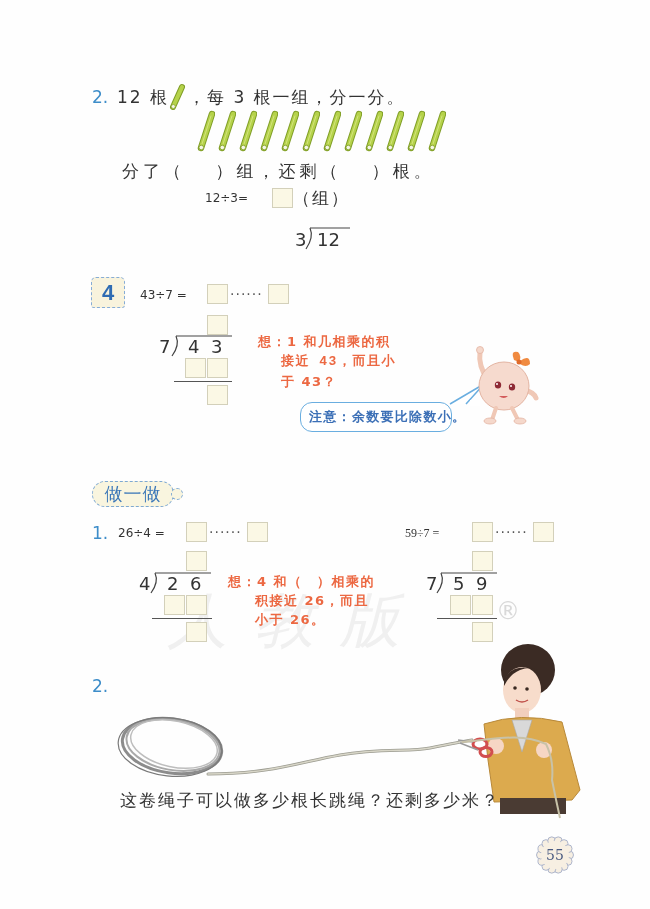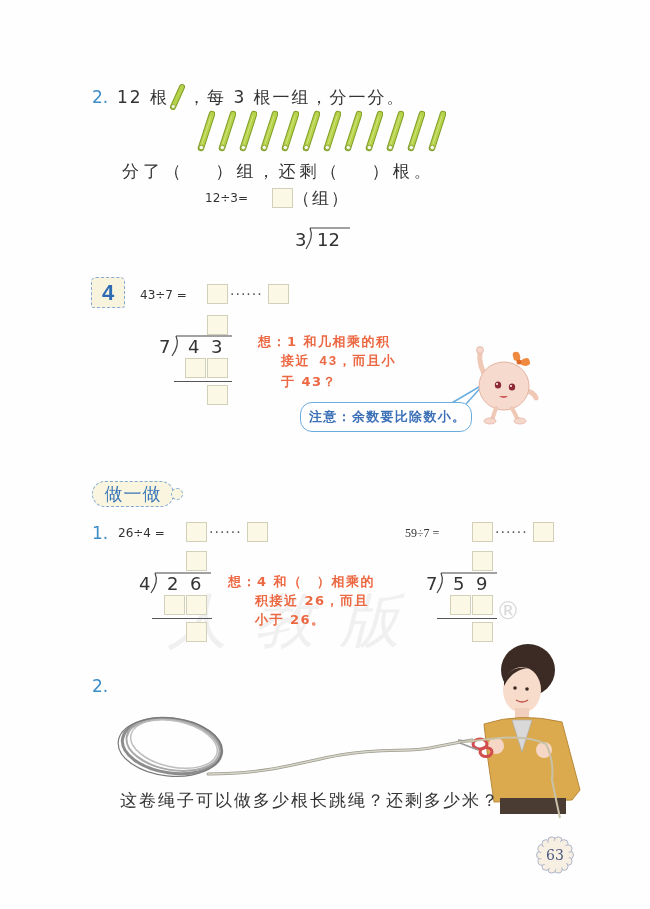--- a/index.html
+++ b/index.html
@@ -37,21 +37,21 @@
       position: absolute; left: 92px; top: 481px; width: 82px; height: 26px; box-sizing: border-box;
       background: #f9f5df; border: 1px dashed #7fa9d2; border-radius: 13px;
       text-align: center;
     }
     .practice-badge span { font-size: 18px; line-height: 24px; color: #3b77b8; letter-spacing: 1px; }
     .practice-knob {
       position: absolute; left: 171px; top: 488px; width: 12px; height: 12px; box-sizing: border-box;
       background: #f9f5df; border: 1px dashed #7fa9d2; border-radius: 50%;
     }
     .bubble {
-      position: absolute; left: 300px; top: 402px; width: 172px; height: 30px; box-sizing: border-box;
+      position: absolute; left: 300px; top: 402px; width: 152px; height: 30px; box-sizing: border-box;
       border: 1.5px solid #6aaee0; border-radius: 12px; background: #ffffff;
     }
     .bubble span {
       position: absolute; left: 8px; top: 5px; font-size: 13px; line-height: 18px;
       color: #3b6fb6; letter-spacing: 1.3px; white-space: nowrap; font-weight: bold;
     }
     .page-num {
       position: absolute; left: 536px; top: 836px; width: 38px; height: 38px;
     }
     .page-num span {
@@ -316,16 +316,16 @@
           <circle cx="4.50" cy="19.00" r="4"></circle>
           <circle cx="5.94" cy="12.71" r="4"></circle>
           <circle cx="9.96" cy="7.66" r="4"></circle>
           <circle cx="15.77" cy="4.86" r="4"></circle>
           <circle cx="22.23" cy="4.86" r="4"></circle>
           <circle cx="28.04" cy="7.66" r="4"></circle>
           <circle cx="32.06" cy="12.71" r="4"></circle>
         </g>
       <circle cx="19" cy="19" r="14" fill="#f7efe2"></circle>
     </svg>
-    <span>63</span>
+    <span>55</span>
   </div>
 
 </div>
 
 </body></html>

